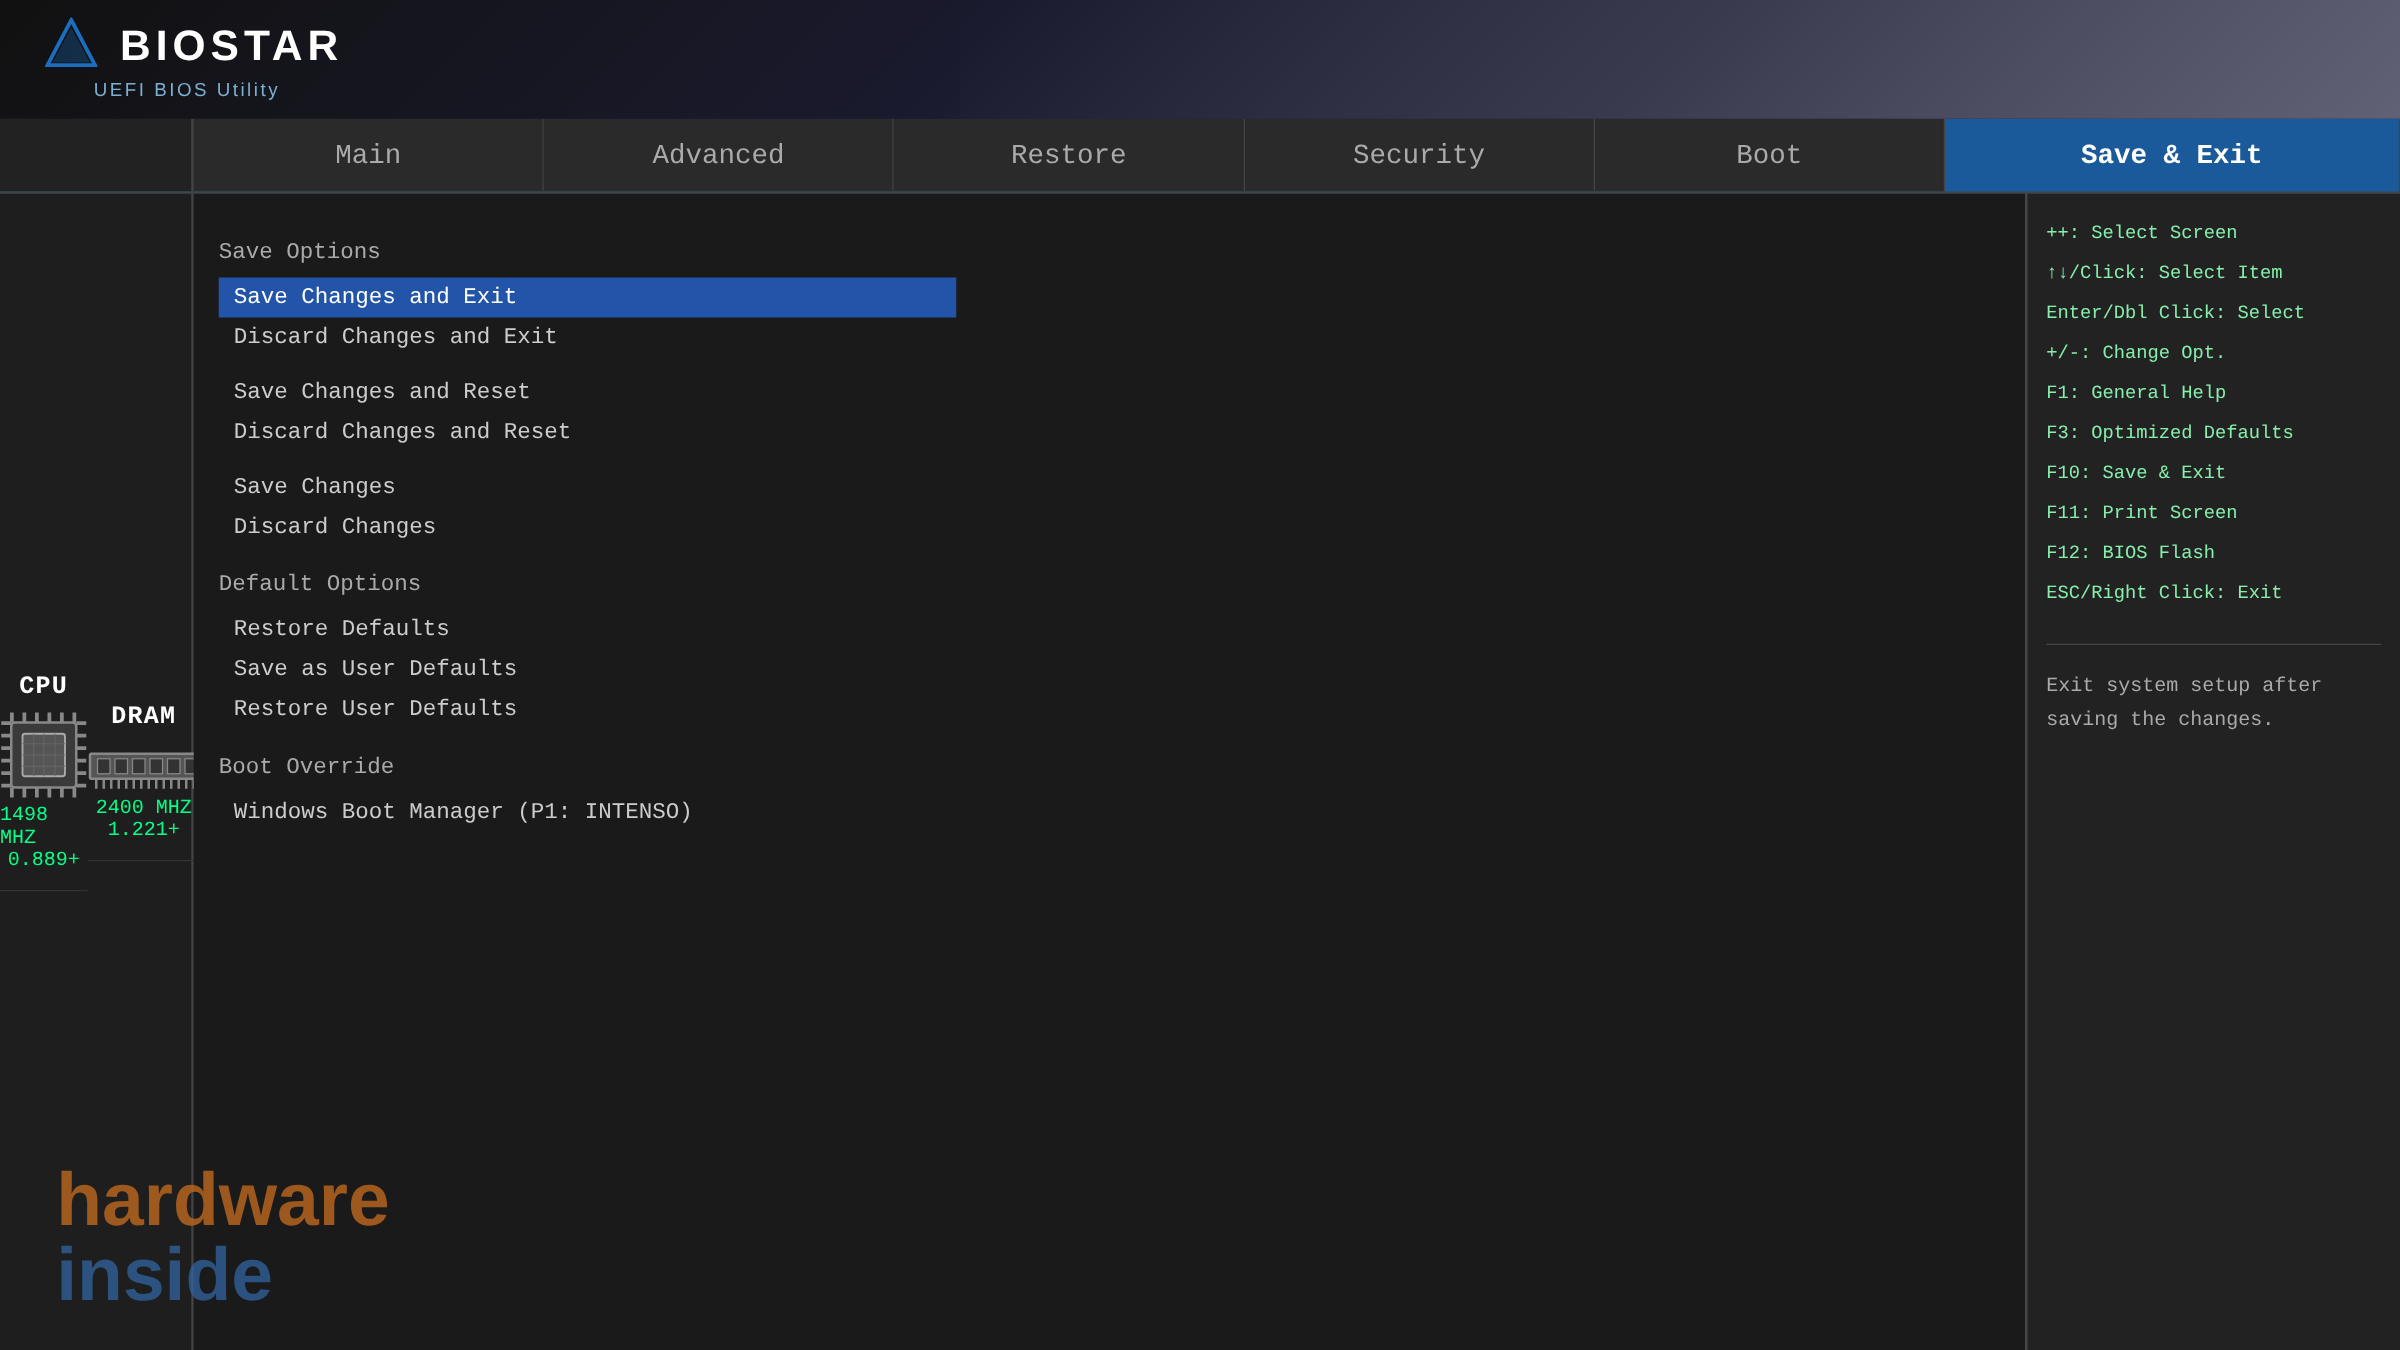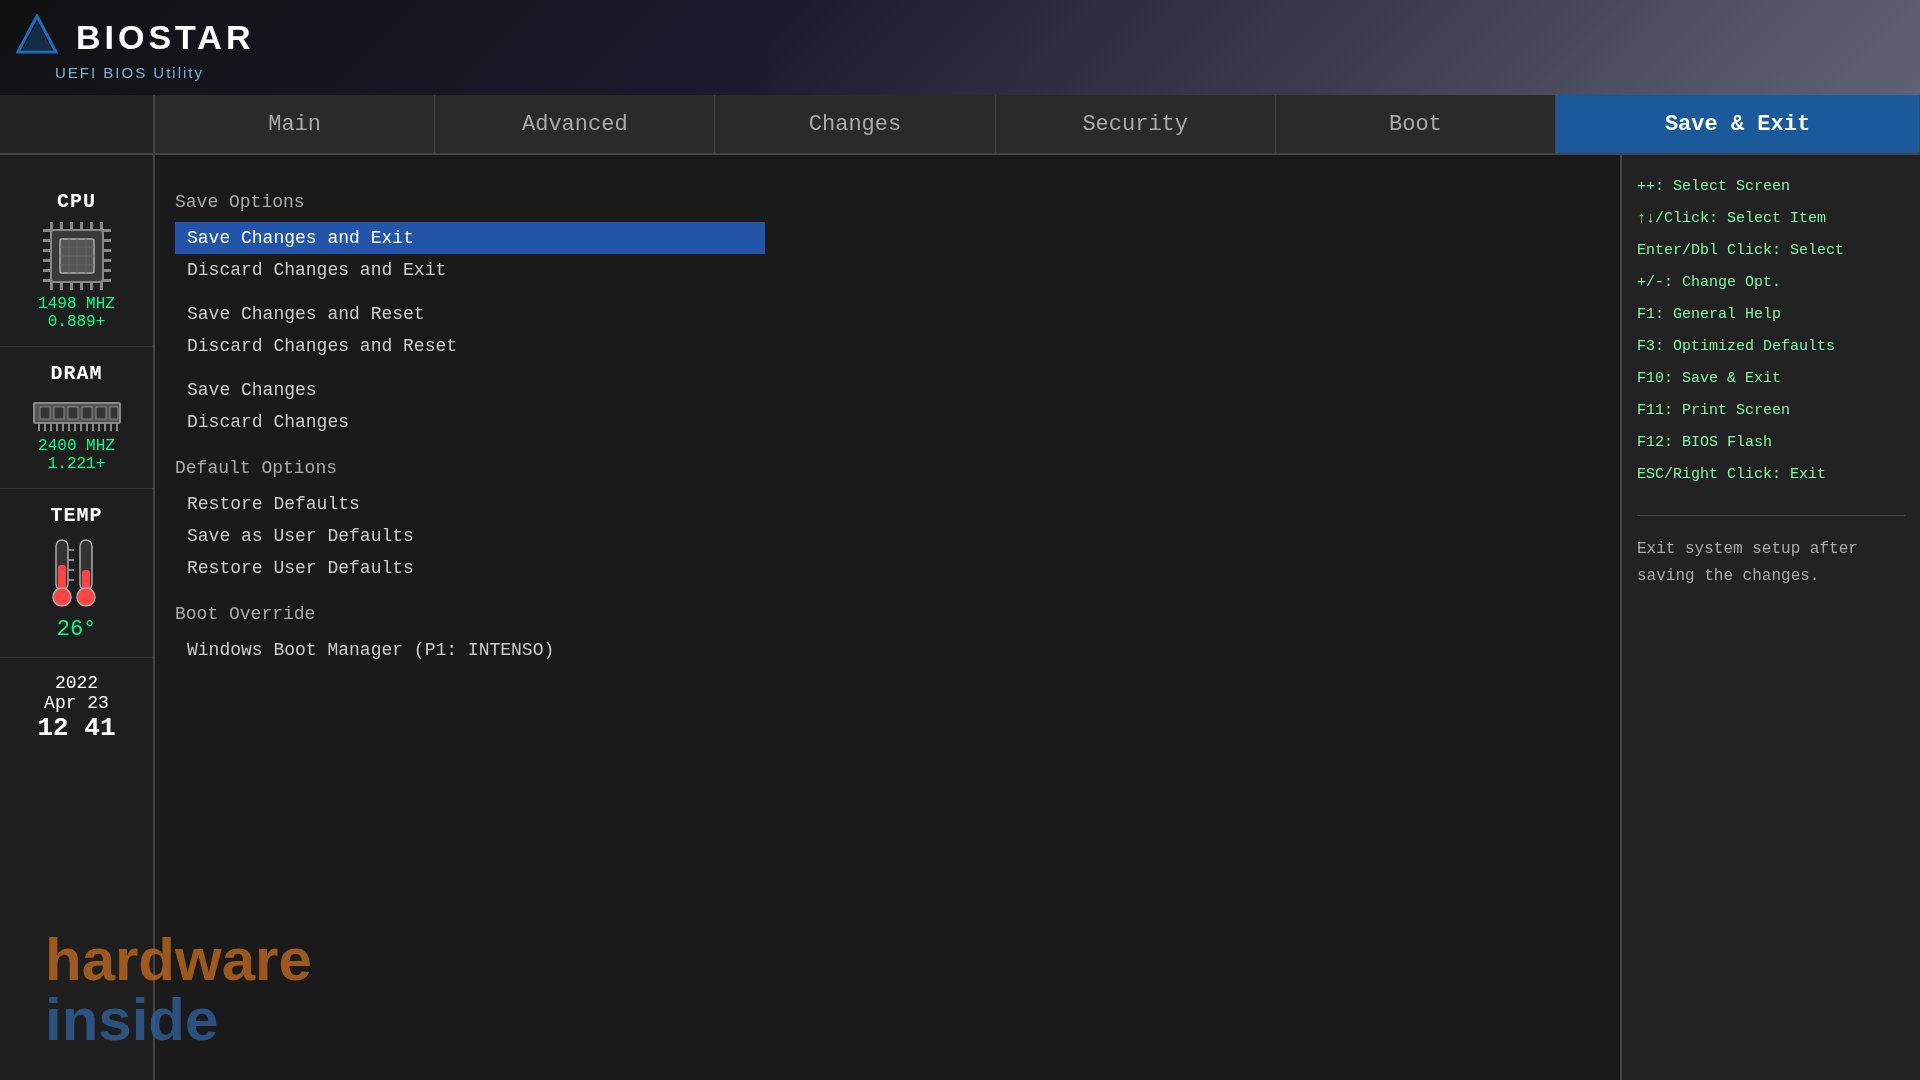--- a/index.html
+++ b/index.html
@@ -13,21 +13,21 @@
       position: relative;
     }
 
     
     .header {
       width: 100%;
       height: 95px;
       background: linear-gradient(135deg, #111 0%, #1a1a2e 40%, #2a2a3e 60%, #3a3a4e 80%, #4a4a5e 100%);
       display: flex;
       align-items: center;
-      padding-left: 16px;
+      padding-left: 36px;
       position: relative;
       overflow: hidden;
     }
 
     .header::after {
       content: '';
       position: absolute;
       right: 0; top: 0;
       width: 60%;
       height: 100%;
@@ -94,21 +94,21 @@
       width: 100%;
       height: calc(1080px - 95px - 60px);
     }
 
     
     .sidebar {
       width: 155px;
       background-color: #1e1e1e;
       border-right: 2px solid #444;
       display: flex;
-      flex-direction: column;
+      flex-direction: row;
       align-items: center;
       padding: 20px 0;
       gap: 0;
     }
 
     .sidebar-section {
       width: 100%;
       display: flex;
       flex-direction: column;
       align-items: center;
@@ -239,21 +239,21 @@
     </div>
     <div style="color:#7ab0d0;font-size:15px;font-family:Arial,sans-serif;letter-spacing:2px;margin-top:3px;margin-left:39px;">UEFI BIOS Utility</div>
   </div>
 </div>
 
 <div class="nav-bar">
   <div class="nav-left-spacer"></div>
   <div class="nav-tabs">
     <div class="nav-tab">Main</div>
     <div class="nav-tab">Advanced</div>
-    <div class="nav-tab">Changes</div>
+    <div class="nav-tab">Restore</div>
     <div class="nav-tab">Security</div>
     <div class="nav-tab">Boot</div>
     <div class="nav-tab active" style="flex:1.3;">Save &amp; Exit</div>
   </div>
 </div>
 
 <div class="main-layout">
 
   <div class="sidebar">
 

